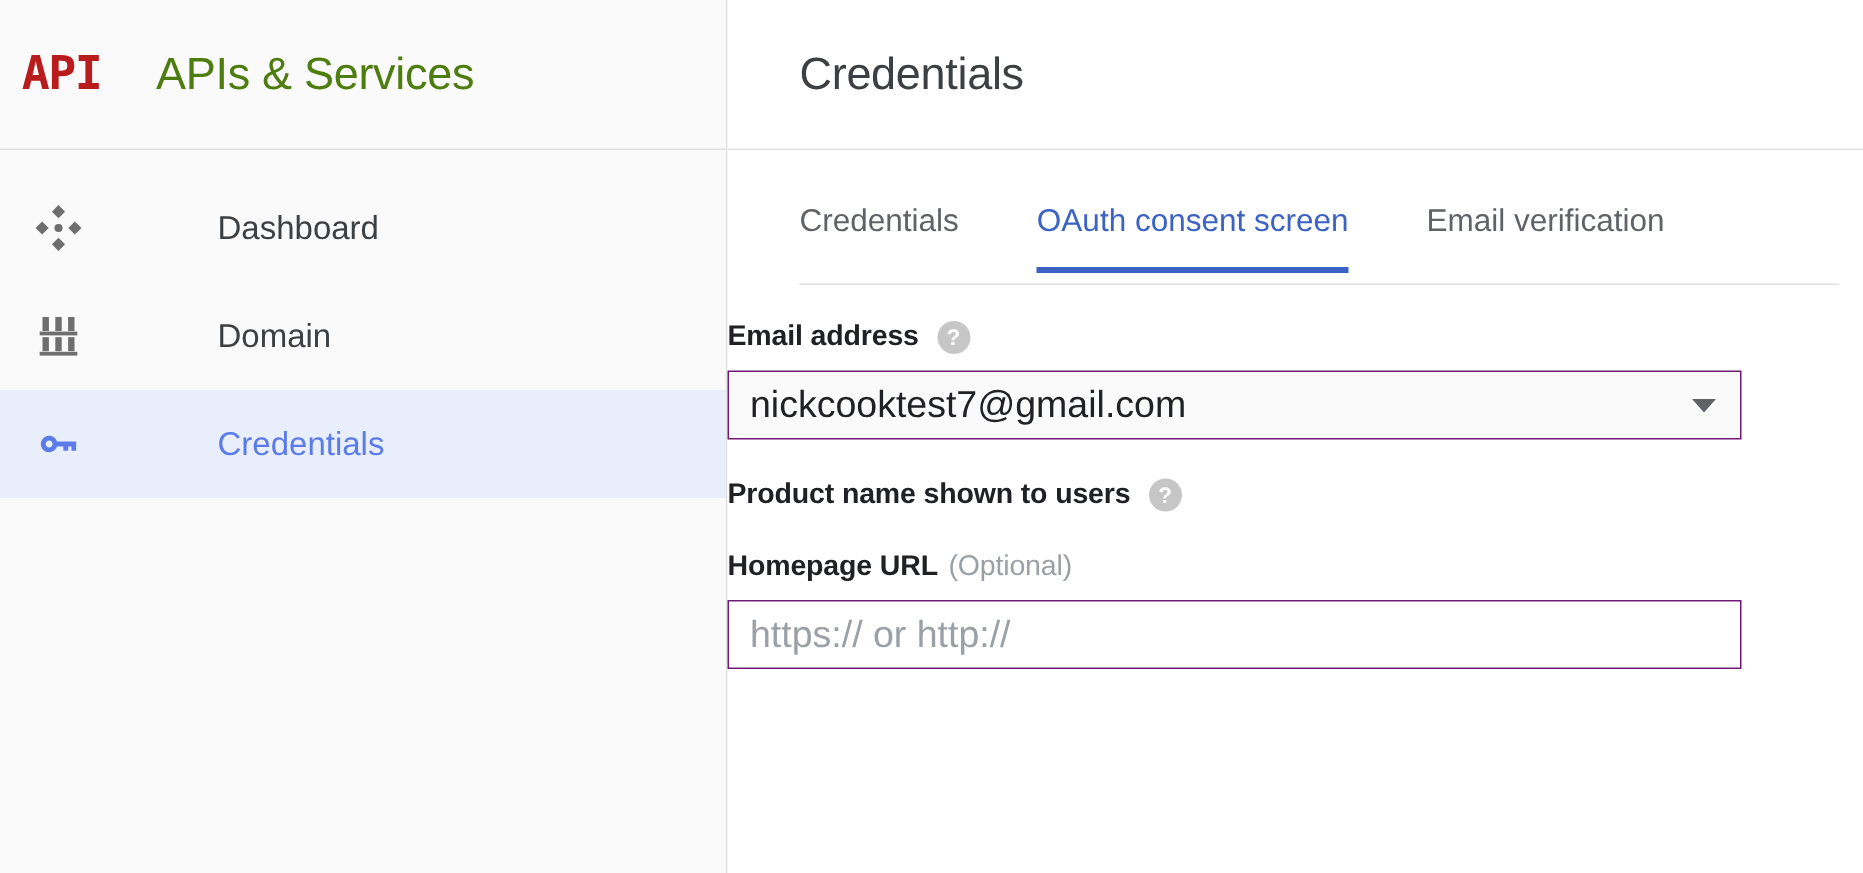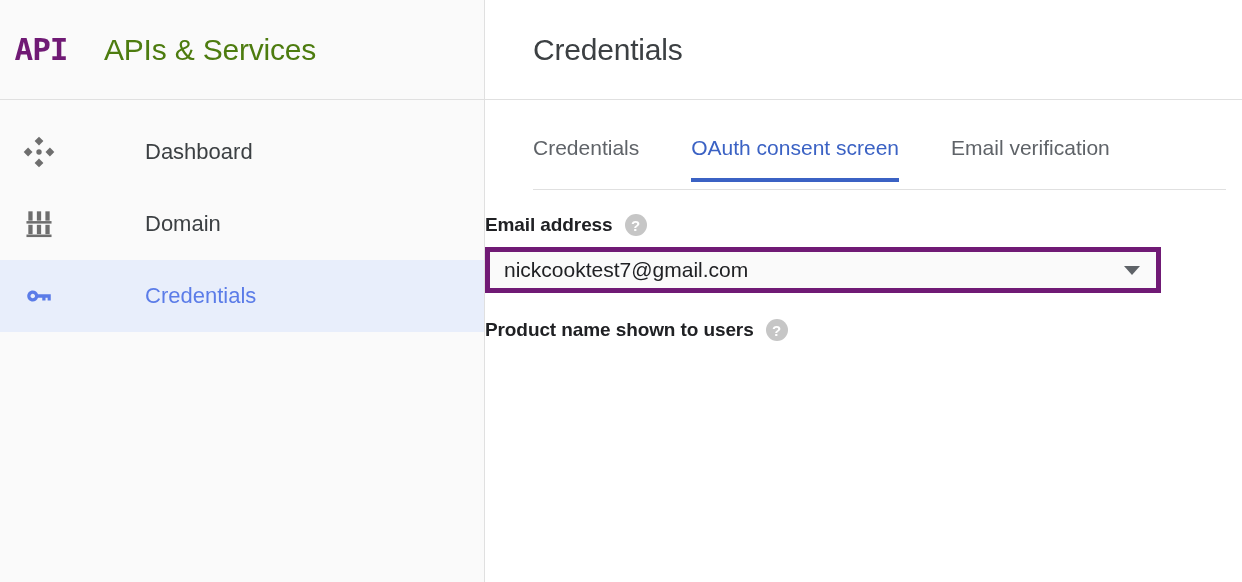--- a/index.html
+++ b/index.html
@@ -39,21 +39,21 @@
     border-bottom: 1px solid #e0e0e0;
     background: #fafafa;
   }
 
   #brand-logo {
     width: 66px;
     height: 42px;
     display: flex;
     align-items: center;
     justify-content: center;
-    color: #701a75;
+    color: #b91c1c;
     font-family: "DejaVu Sans Mono", monospace;
     font-size: 31px;
     font-weight: bold;
     letter-spacing: -1px;
     line-height: 1;
   }
 
   #brand-title {
     margin-left: 30px;
     font-size: 30px;
@@ -178,26 +178,26 @@
     justify-content: center;
     margin-left: 12px;
     line-height: 1;
     cursor: pointer;
     font-family: "Liberation Sans", sans-serif;
   }
 
   .control {
     width: 676px;
     height: 46px;
-    border: 5px solid #701a75;
+    border: 1px solid #701a75;
     background: #ffffff;
     display: flex;
     align-items: center;
     padding: 0 14px;
-    font-size: 21px;
+    font-size: 25px;
     color: #202124;
     cursor: text;
   }
   .control.select {
     background: #fafafa;
     justify-content: space-between;
     cursor: pointer;
   }
   .control .value { color: #202124; }
   .control .placeholder { color: #9aa0a6; }
@@ -291,16 +291,25 @@
         </div>
       </div>
 
       <div class="field">
         <div class="field-label">
           <span>Product name shown to users</span>
           <span class="help-icon">?</span>
         </div>
       </div>
 
+      <div class="field">
+        <div class="field-label">
+          <span>Homepage URL</span>
+          <span class="optional">(Optional)</span>
+        </div>
+        <div class="control">
+          <span class="placeholder">https:// or http://</span>
+        </div>
+      </div>
 
     </form>
   </main>
 </div>
 
 </body></html>

